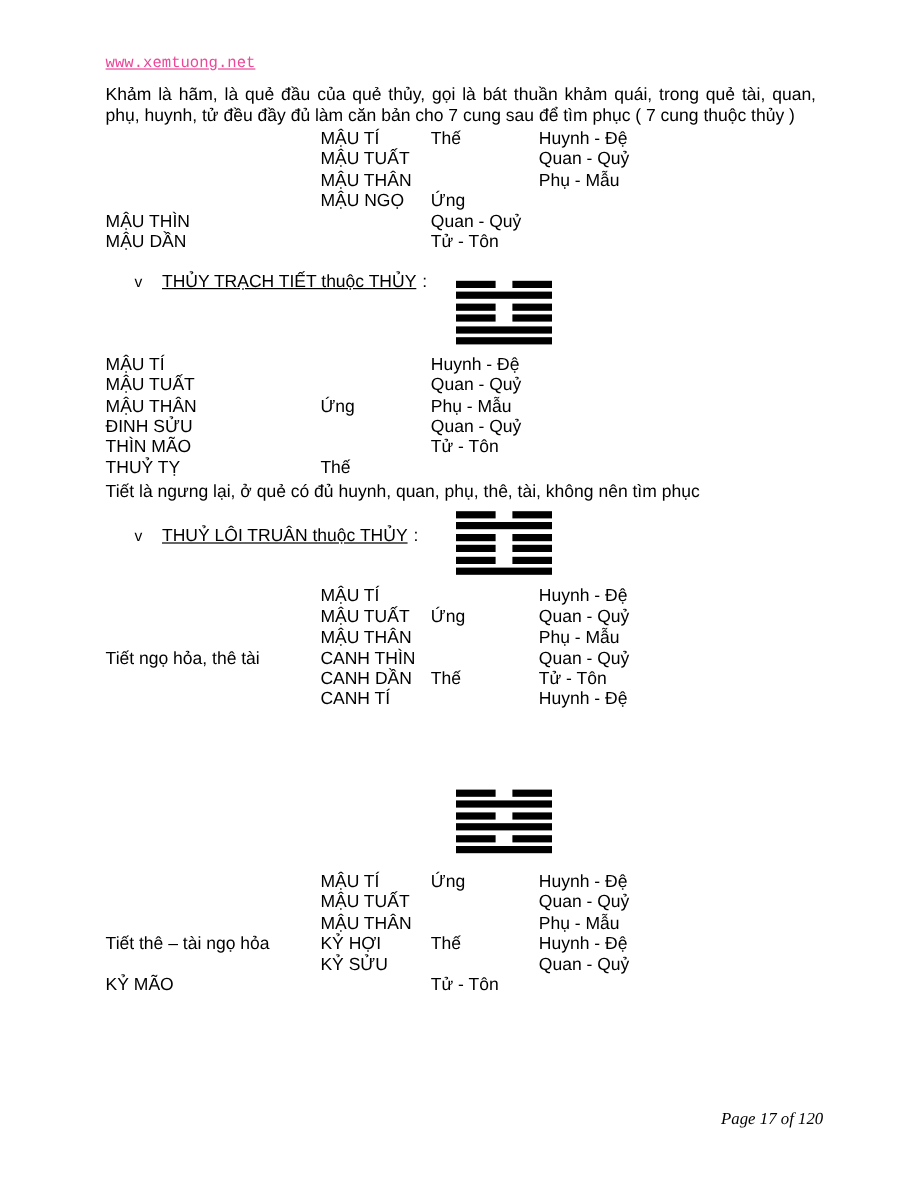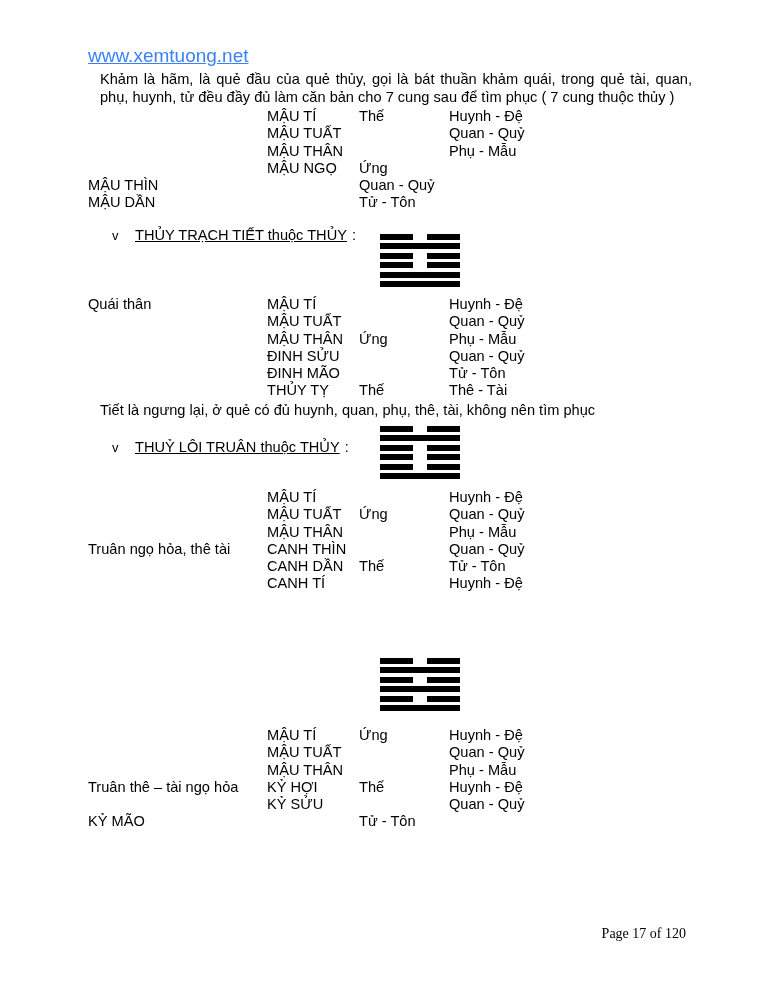--- a/index.html
+++ b/index.html
@@ -7,27 +7,28 @@
     position:relative;
     width:765px;height:990px;
     background:#ffffff;
     font-family:"Liberation Sans","DejaVu Sans",sans-serif;
     color:#000;
     overflow:hidden;
   }
   .abs{position:absolute;}
   .site-link{
     left:88px;top:45px;
-    font-size:19px;
-    color:#3b82f6;
+    font-size:13px;
+    color:#ec4899;
     text-decoration:underline;
     cursor:pointer;
+    font-family:Liberation Mono, monospace;
   }
   .para{
-    left:100px;width:592px;
+    left:88px;width:592px;
     font-size:14.6px;line-height:17.6px;
     text-align:justify;
     white-space:pre-line;
   }
   .qtable{
     left:88px;width:600px;
     display:grid;
     grid-template-columns:179px 92px 90px auto;
   }
   .qtable .cell{
@@ -53,20 +54,21 @@
   .hx-line.broken{
     background:transparent;
     display:flex;justify-content:space-between;
   }
   .hx-line.broken span{width:33px;height:100%;background:#000;display:block;}
   .footer{
     left:88px;width:598px;
     font-family:"Liberation Serif","DejaVu Serif",serif;
     font-size:14px;
     text-align:right;
+    font-style:italic;
   }
 </style>
 </head>
 <body>
 
 <div class="page">
 
   <a class="abs site-link">www.xemtuong.net</a>
 
   <div class="abs para" style="top:71px">Khảm là hãm, là quẻ đầu của quẻ thủy, gọi là bát thuần khảm quái, trong quẻ tài, quan, phụ, huynh, tử đều đầy đủ làm căn bản cho 7 cung sau để tìm phục ( 7 cung thuộc thủy )</div>
@@ -112,44 +114,42 @@
       </div>
       <div class="hx-line broken">
         <span></span>
         <span></span>
       </div>
       <div class="hx-line solid"></div>
       <div class="hx-line solid"></div>
     </div>
 
   <div class="abs qtable" style="top:296px">
-    <span class="cell">Quái thân</span>
       <span class="cell">MẬU TÍ</span>
       <span class="cell"></span>
       <span class="cell">Huynh - Đệ</span>
     <span class="cell"></span>
       <span class="cell">MẬU TUẤT</span>
       <span class="cell"></span>
       <span class="cell">Quan - Quỷ</span>
     <span class="cell"></span>
       <span class="cell">MẬU THÂN</span>
       <span class="cell">Ứng</span>
       <span class="cell">Phụ - Mẫu</span>
     <span class="cell"></span>
       <span class="cell">ĐINH SỬU</span>
       <span class="cell"></span>
       <span class="cell">Quan - Quỷ</span>
     <span class="cell"></span>
-      <span class="cell">ĐINH MÃO</span>
-      <span class="cell"></span>
-      <span class="cell">Tử - Tôn</span>
-    <span class="cell"></span>
-      <span class="cell">THỦY TỴ</span>
-      <span class="cell">Thế</span>
-      <span class="cell">Thê - Tài</span>
+      <span class="cell">THÌN MÃO</span>
+      <span class="cell"></span>
+      <span class="cell">Tử - Tôn</span>
+    <span class="cell"></span>
+      <span class="cell">THUỶ TỴ</span>
+      <span class="cell">Thế</span>
   </div>
   <div class="abs heading" style="top:438px">
     <span class="bullet">v</span><span class="title">THUỶ LÔI TRUÂN thuộc THỦY</span><span class="colon">:</span>
   </div>
 
   <div class="abs para" style="top:402px">Tiết là ngưng lại, ở quẻ có đủ huynh, quan, phụ, thê, tài, không nên tìm phục</div>
   <div class="abs hexagram" style="top:426px">
       <div class="hx-line broken">
         <span></span>
         <span></span>
@@ -176,21 +176,21 @@
       <span class="cell"></span>
       <span class="cell">Huynh - Đệ</span>
     <span class="cell"></span>
       <span class="cell">MẬU TUẤT</span>
       <span class="cell">Ứng</span>
       <span class="cell">Quan - Quỷ</span>
     <span class="cell"></span>
       <span class="cell">MẬU THÂN</span>
       <span class="cell"></span>
       <span class="cell">Phụ - Mẫu</span>
-    <span class="cell">Truân ngọ hỏa, thê tài</span>
+    <span class="cell">Tiết ngọ hỏa, thê tài</span>
       <span class="cell">CANH THÌN</span>
       <span class="cell"></span>
       <span class="cell">Quan - Quỷ</span>
     <span class="cell"></span>
       <span class="cell">CANH DẦN</span>
       <span class="cell">Thế</span>
       <span class="cell">Tử - Tôn</span>
     <span class="cell"></span>
       <span class="cell">CANH TÍ</span>
       <span class="cell"></span>
@@ -221,21 +221,21 @@
       <span class="cell">Ứng</span>
       <span class="cell">Huynh - Đệ</span>
     <span class="cell"></span>
       <span class="cell">MẬU TUẤT</span>
       <span class="cell"></span>
       <span class="cell">Quan - Quỷ</span>
     <span class="cell"></span>
       <span class="cell">MẬU THÂN</span>
       <span class="cell"></span>
       <span class="cell">Phụ - Mẫu</span>
-    <span class="cell">Truân thê – tài ngọ hỏa</span>
+    <span class="cell">Tiết thê – tài ngọ hỏa</span>
       <span class="cell">KỶ HỢI</span>
       <span class="cell">Thế</span>
       <span class="cell">Huynh - Đệ</span>
     <span class="cell"></span>
       <span class="cell">KỶ SỬU</span>
       <span class="cell"></span>
       <span class="cell">Quan - Quỷ</span>
       <span class="cell">KỶ MÃO</span>
       <span class="cell"></span>
       <span class="cell">Tử - Tôn</span>

